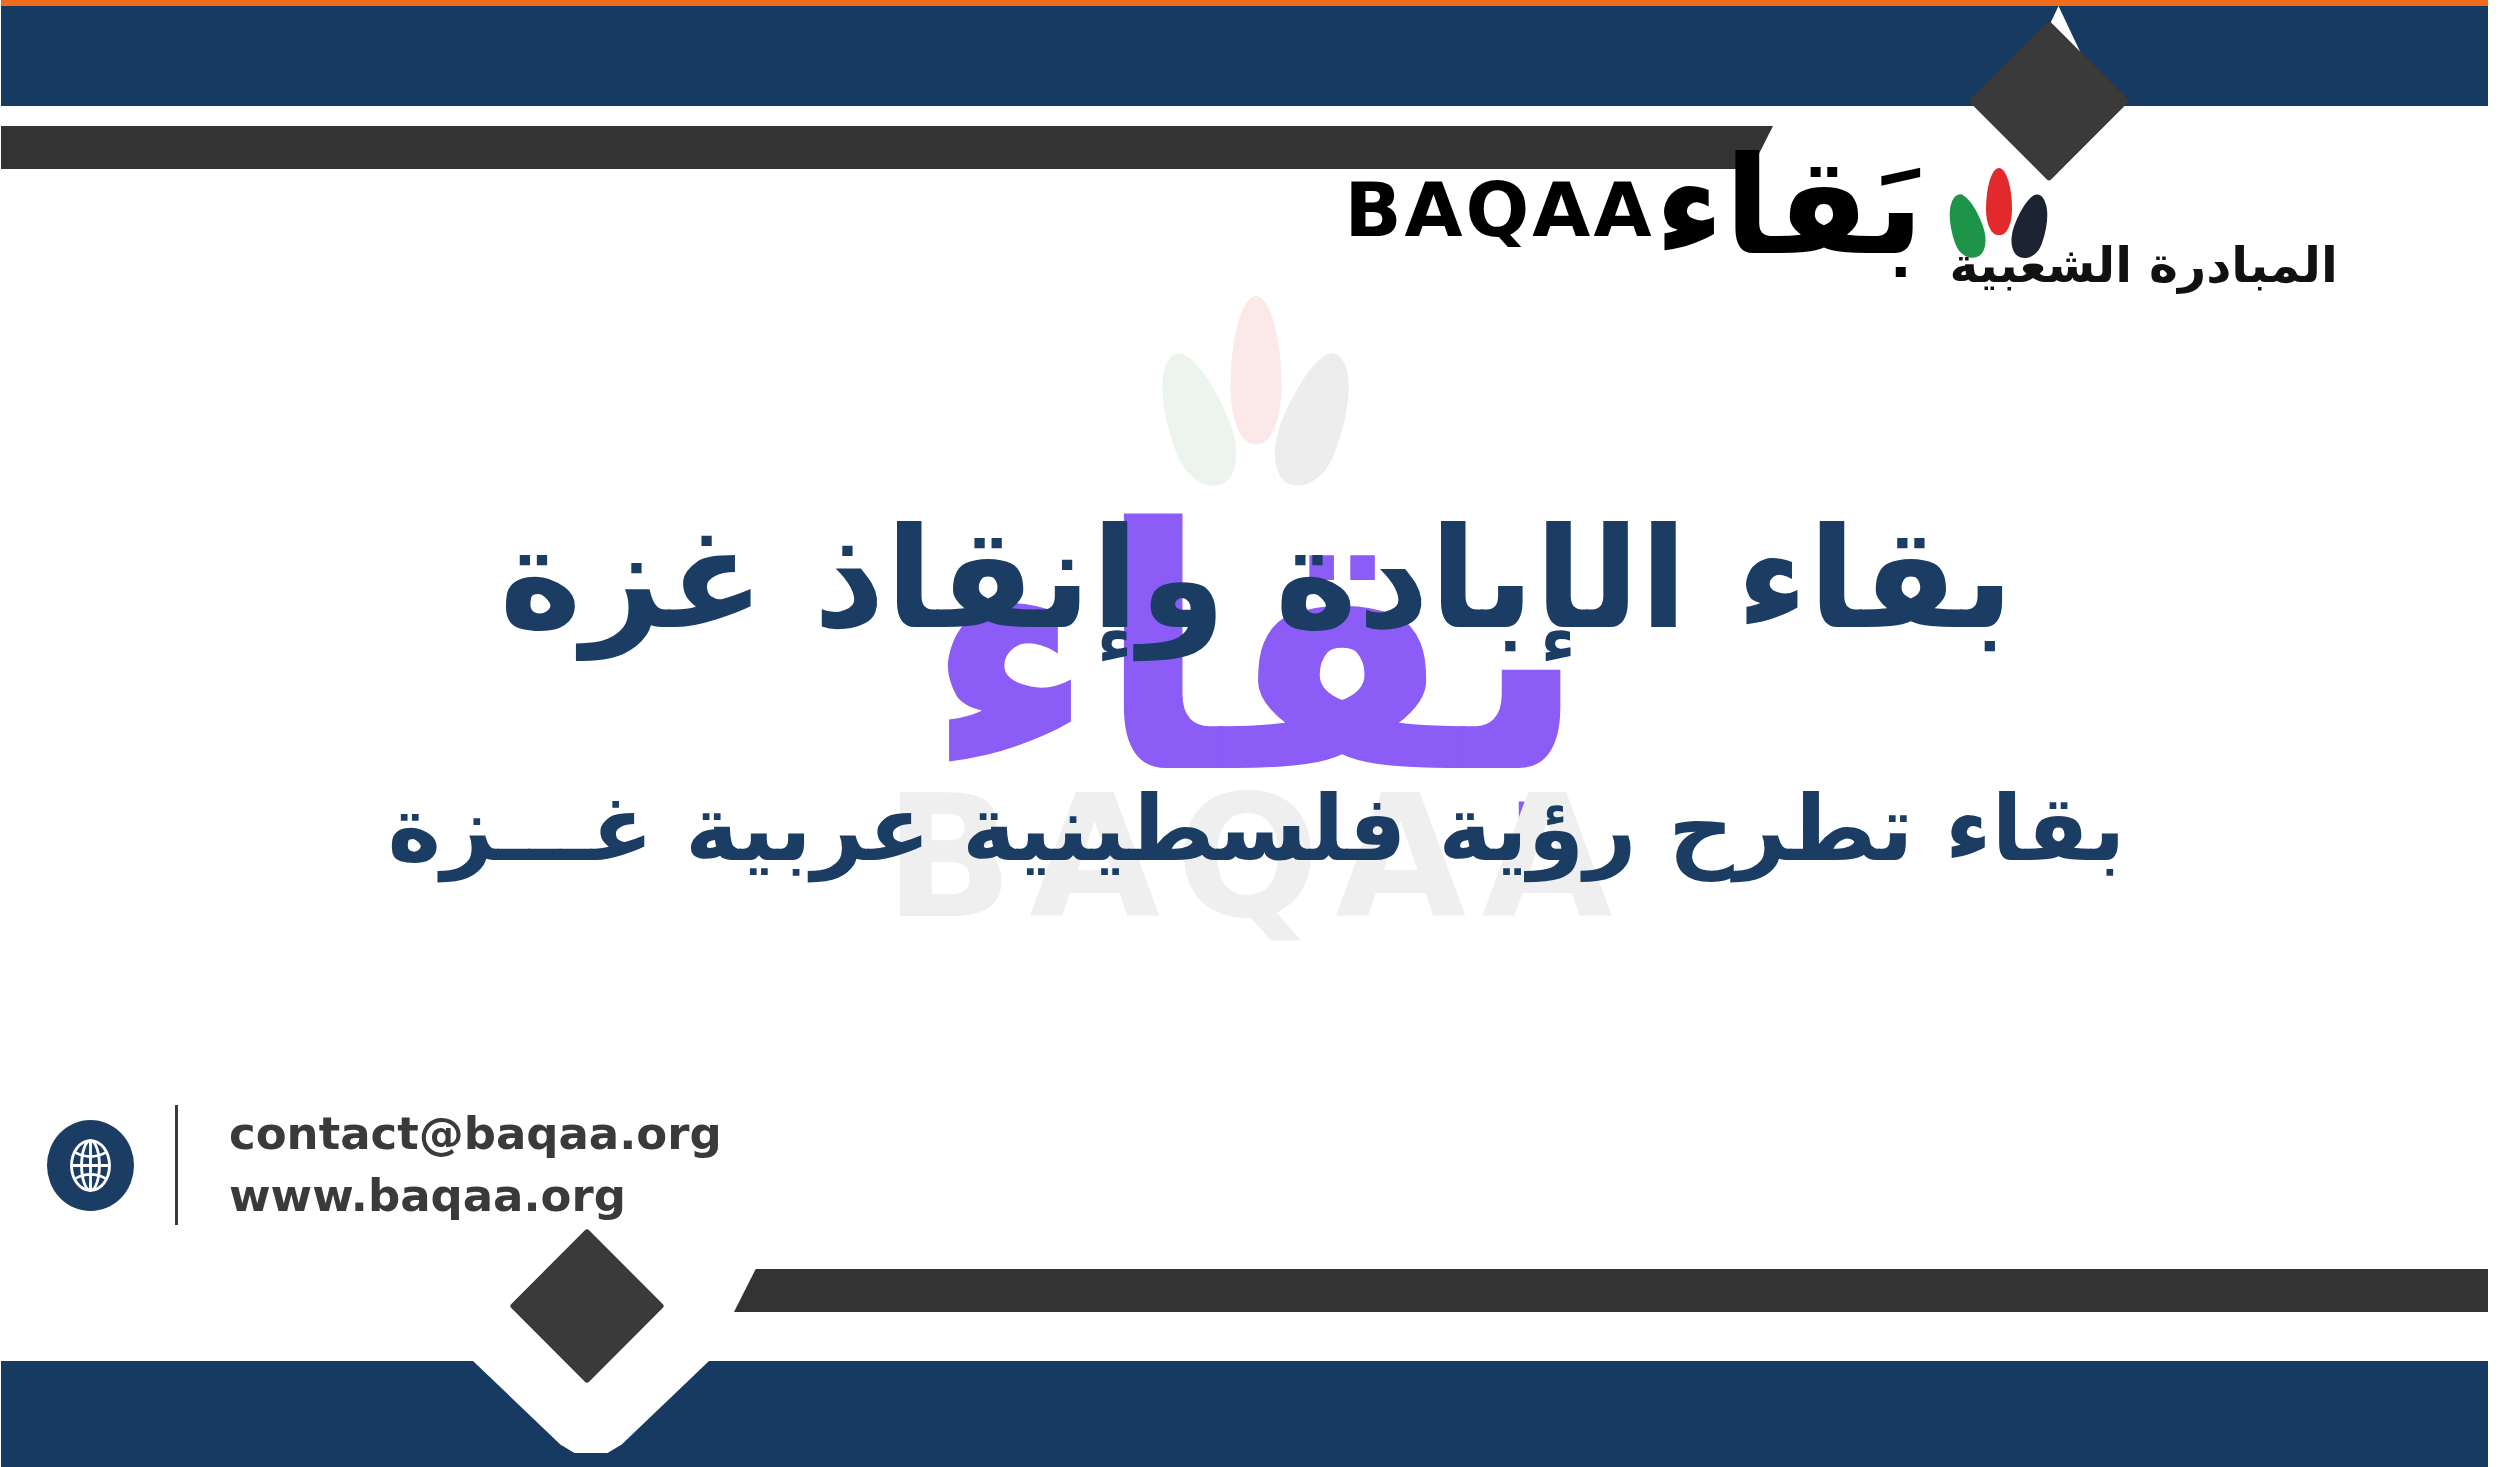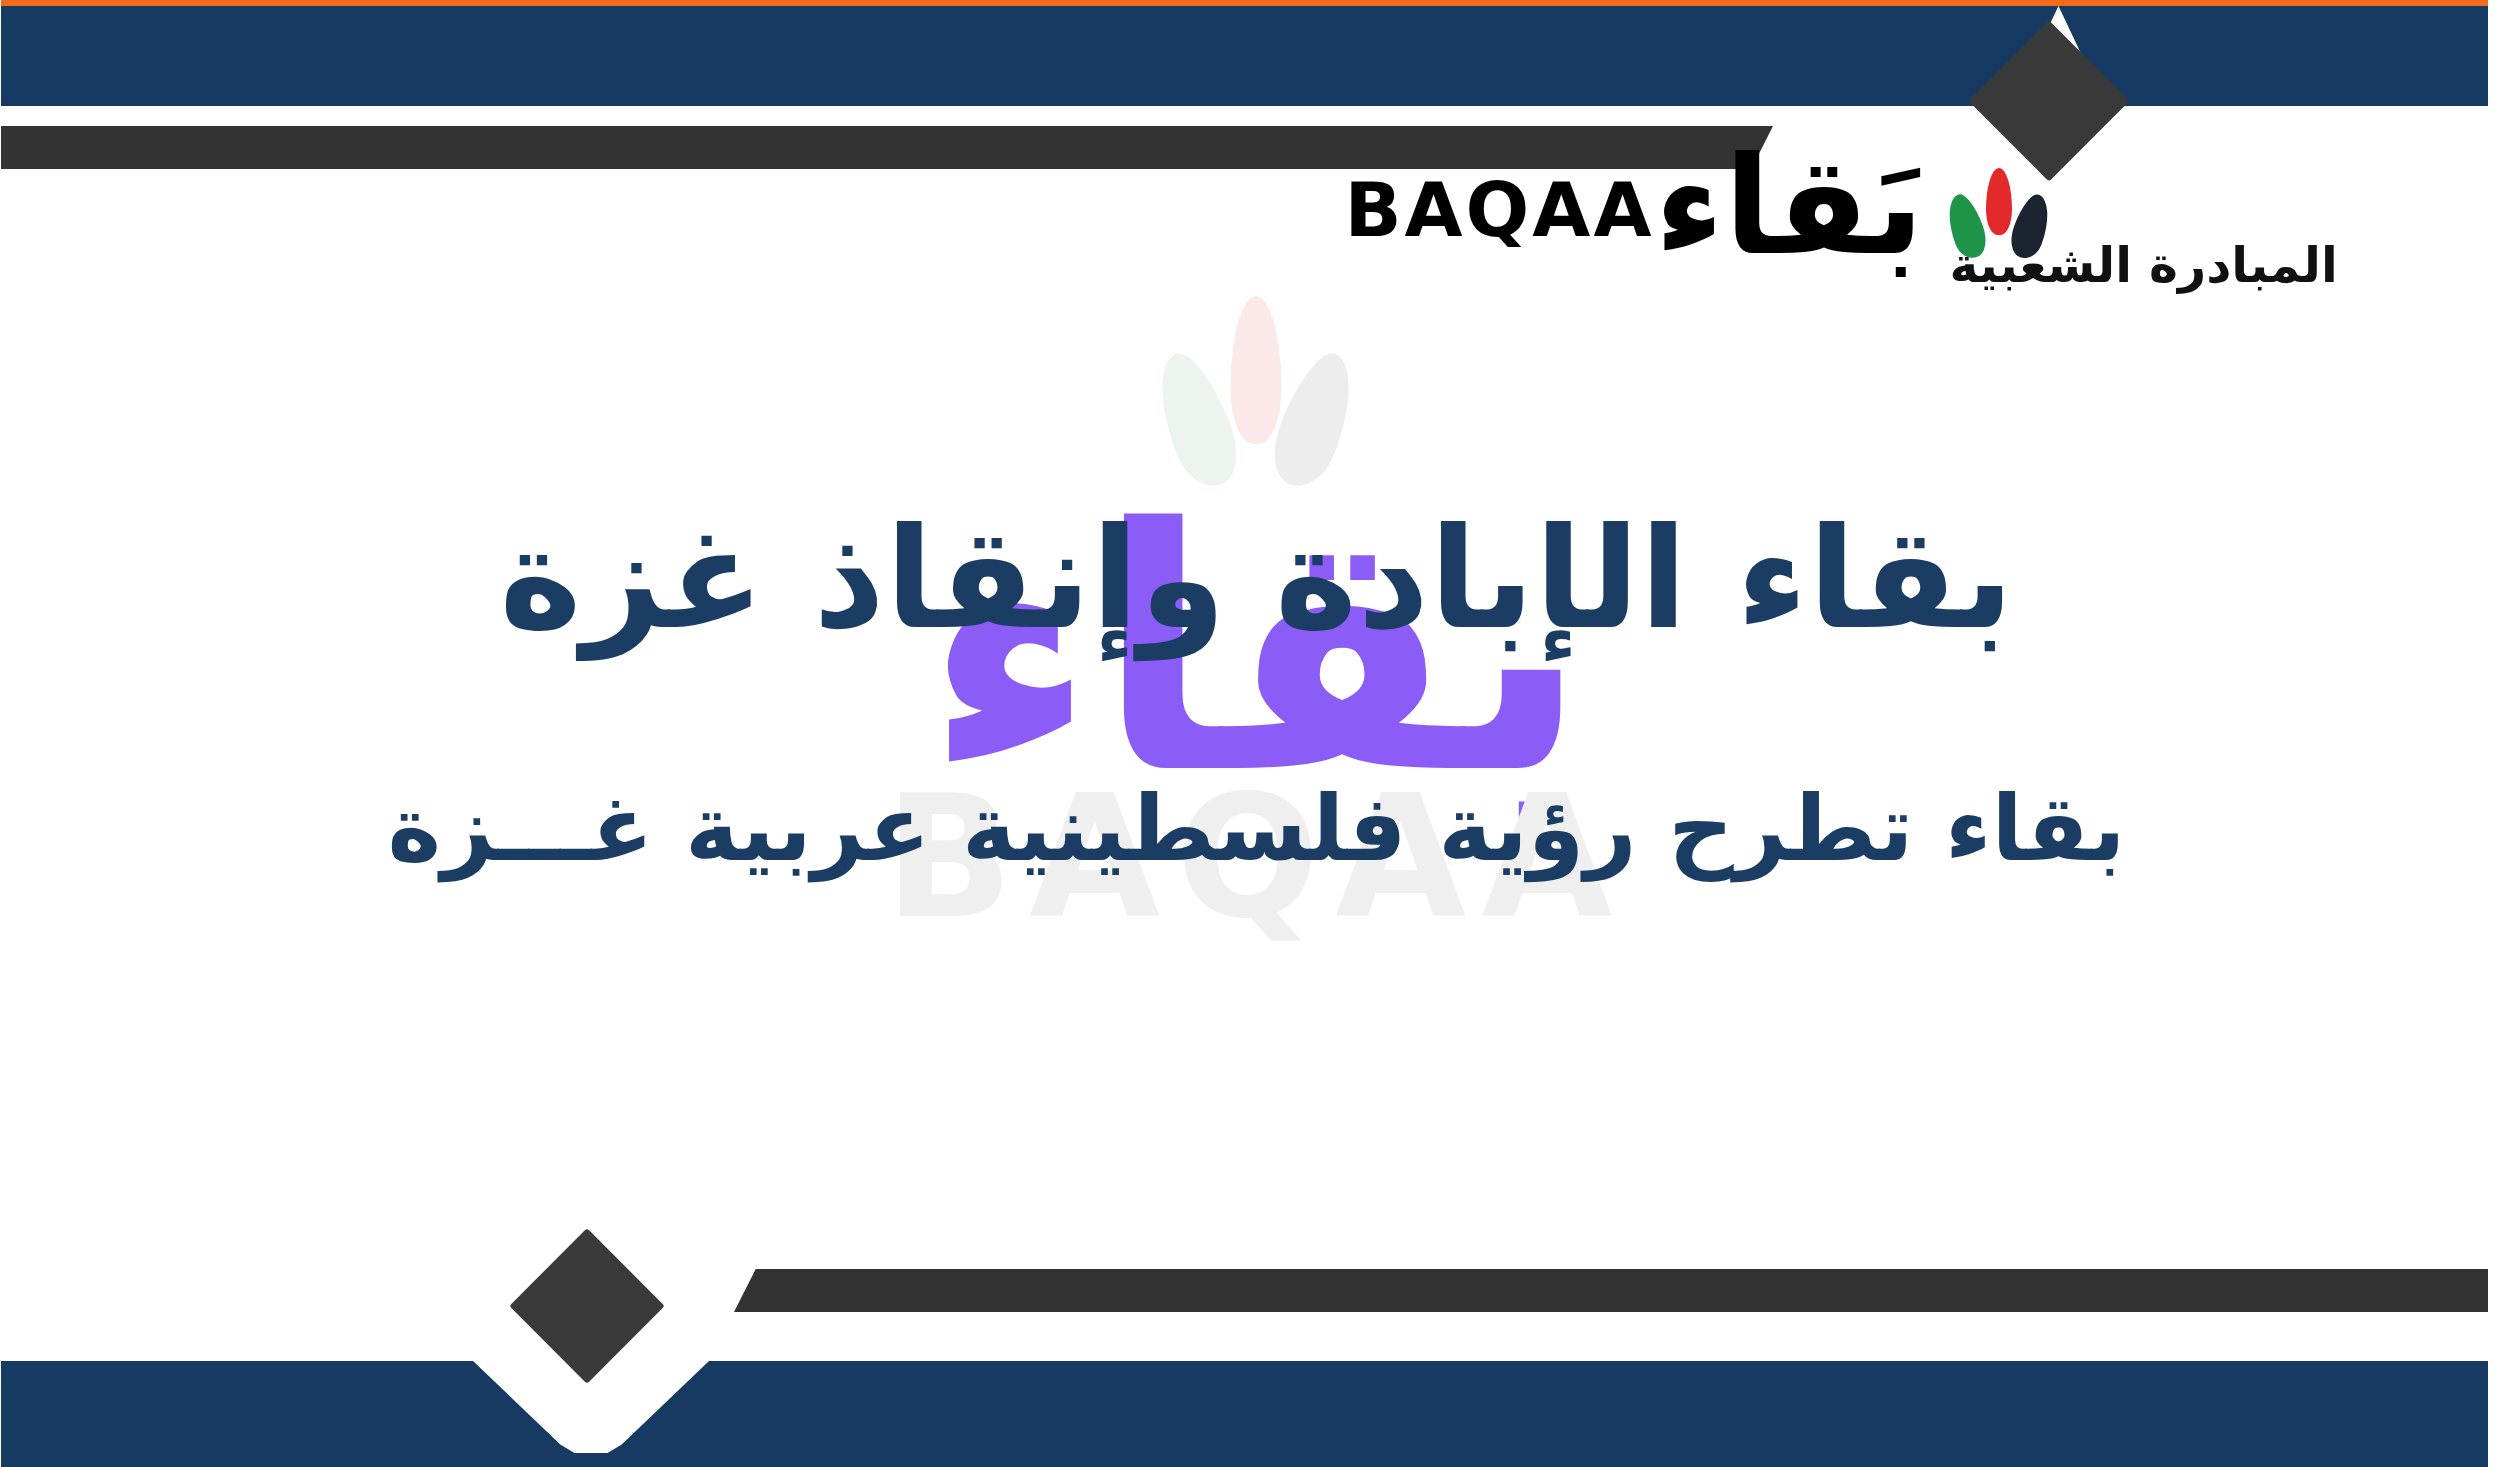--- a/index.html
+++ b/index.html
@@ -161,20 +161,37 @@
       </div>
       <div class="logo-tag">
         <div class="logo-tag-line">المبادرة الشعبية</div>
       </div>
     </div>
   </div>
 
   <div class="headline">بقاء الإبادة وإنقاذ غزة</div>
   <div class="subhead">بقاء تطرح رؤية فلسطينية عربية غـــزة</div>
 
+  <div class="contact">
+    <div class="globe">
+      <svg width="57" height="57" viewBox="0 0 48 48" aria-hidden="true">
+        <ellipse cx="24" cy="24" rx="16" ry="21" fill="none" stroke="#FFFFFF" stroke-width="2.4"></ellipse>
+        <ellipse cx="24" cy="24" rx="7.5" ry="21" fill="none" stroke="#FFFFFF" stroke-width="2.4"></ellipse>
+        <line x1="8" y1="24" x2="40" y2="24" stroke="#FFFFFF" stroke-width="2.4"></line>
+        <line x1="24" y1="3" x2="24" y2="45" stroke="#FFFFFF" stroke-width="2.4"></line>
+        <path d="M11 13 Q24 20 37 13" fill="none" stroke="#FFFFFF" stroke-width="2.2"></path>
+        <path d="M11 35 Q24 28 37 35" fill="none" stroke="#FFFFFF" stroke-width="2.2"></path>
+      </svg>
+    </div>
+    <div class="divider"></div>
+    <div class="contact-lines">
+      <div class="contact-line">contact@baqaa.org</div>
+      <div class="contact-line">www.baqaa.org</div>
+    </div>
+  </div>
 
   <div class="bot-gray"></div>
   <div class="bot-navy"></div>
   <div class="bot-navy-notch"></div>
   <div class="bot-diamond"></div>
 
 </div>
 
 
 </body></html>

